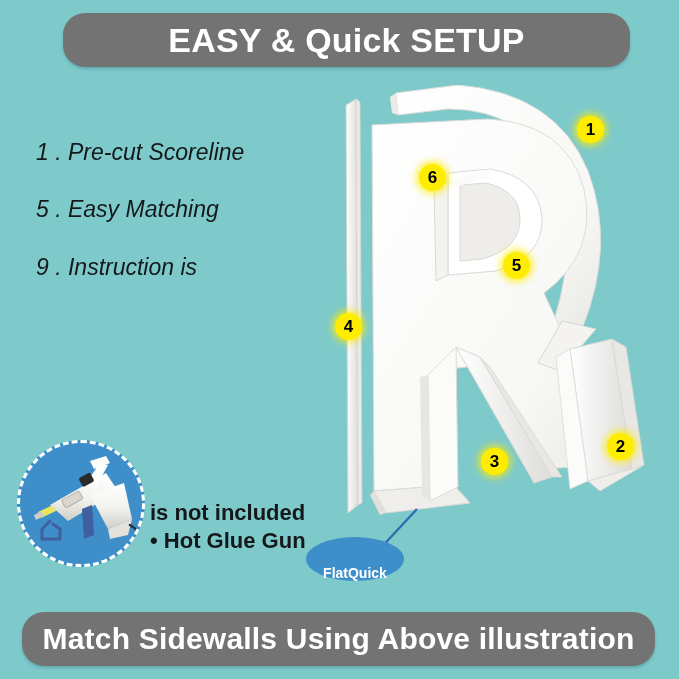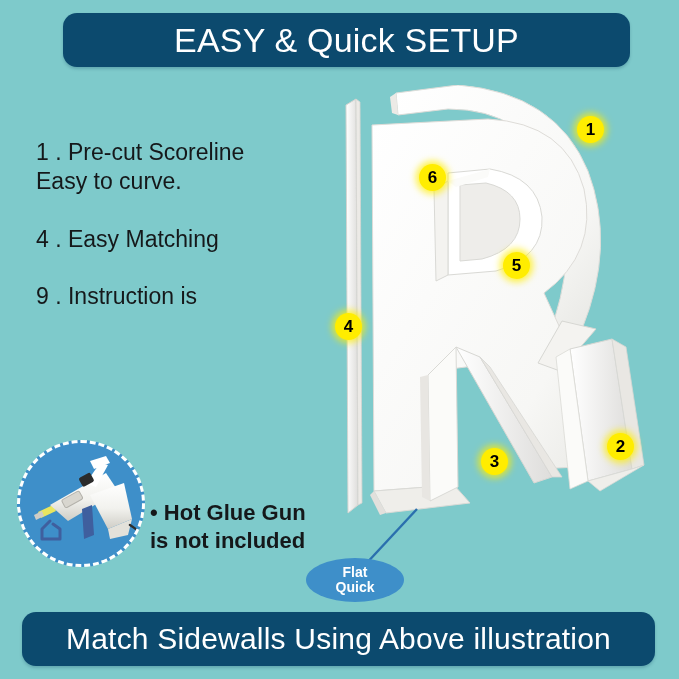--- a/index.html
+++ b/index.html
@@ -19,24 +19,24 @@
     height: 679px;
     background: #7ecacb;
   }
 
   
   .banner {
     position: absolute;
     display: flex;
     align-items: center;
     justify-content: center;
-    background: #0c4a6e;
-    border-radius: 14px;
+    background: #737373;
+    border-radius: 22px;
     color: #ffffff;
-    font-weight: normal;
+    font-weight: bold;
     letter-spacing: .2px;
     box-shadow: 0 2px 3px rgba(20,70,100,.25);
     text-align: center;
     white-space: nowrap;
   }
   #banner-top {
     left: 63px;
     top: 13px;
     width: 567px;
     height: 54px;
@@ -57,21 +57,21 @@
     top: 138px;
     width: 300px;
   }
   .step {
     color: #15181a;
     font-size: 23px;
     line-height: 1.28;
     margin-bottom: 28px;
     font-weight: 500;
   }
-  .step-line { display: block; }
+  .step-line { display: block; font-style: italic; }
 
   
   #glue-circle {
     position: absolute;
     left: 17px;
     top: 440px;
     width: 128px;
     height: 127px;
     border-radius: 50%;
     background: #3e8fc9;
@@ -94,32 +94,32 @@
     font-size: 22px;
     line-height: 1.25;
     font-weight: 600;
   }
   #glue-note .nl { display: block; }
 
   
   #flat-base {
     position: absolute;
     left: 306px;
-    top: 558px;
+    top: 537px;
     width: 98px;
     height: 44px;
     border-radius: 50%;
     background: #3e8fc9;
     color: #ffffff;
     font-size: 14px;
     font-weight: bold;
     line-height: 1.1;
     display: flex;
-    flex-direction: column;
-    align-items: center;
+    flex-direction: row;
+    align-items: flex-end;
     justify-content: center;
     text-align: center;
   }
   #leader-svg {
     position: absolute;
     left: 355px;
     top: 505px;
     width: 70px;
     height: 70px;
   }
@@ -160,24 +160,23 @@
 
 <div id="stage">
 
   <div id="banner-top" class="banner">
     <span>EASY &amp; Quick SETUP</span>
   </div>
 
   <div id="steps">
     <div class="step">
       <span class="step-line">1 . Pre-cut Scoreline</span>
-      <span class="step-line">Easy to curve.</span>
     </div>
     <div class="step">
-      <span class="step-line">4 . Easy Matching</span>
+      <span class="step-line">5 . Easy Matching</span>
     </div>
     <div class="step">
       <span class="step-line">9 . Instruction is</span>
     </div>
   </div>
 
   <div id="glue-circle">
     <svg id="glue-svg" viewBox="0 0 128 127">
       <defs>
         <linearGradient id="gunBody" x1="0" y1="0" x2="0" y2="1">
@@ -203,22 +202,22 @@
       <path d="M62 66 L72 62 L74 92 L64 96 Z" fill="#3f5f9e"></path>
 
       <rect x="60" y="32" width="13" height="10" rx="2" transform="rotate(-29 66 37)" fill="#2b2b2b"></rect>
       <rect x="42" y="52" width="20" height="9" rx="2" transform="rotate(-29 52 56)" fill="#d8d6cf" stroke="#b4b2ab" stroke-width="1"></rect>
 
       <path d="M110 82 Q120 88 124 96" stroke="#2c2c2c" stroke-width="2.5" fill="none" stroke-linecap="round"></path>
     </svg>
   </div>
 
   <div id="glue-note">
+    <span class="nl">is not included</span>
     <span class="nl">• Hot Glue Gun</span>
-    <span class="nl">is not included</span>
   </div>
 
   <svg id="letter-svg" viewBox="0 0 345 450">
     <defs>
       <linearGradient id="faceGrad" x1="0" y1="0" x2="1" y2="1">
         <stop offset="0%" stop-color="#ffffff"></stop>
         <stop offset="70%" stop-color="#f7f7f5"></stop>
         <stop offset="100%" stop-color="#e6e6e2"></stop>
       </linearGradient>
       <linearGradient id="sideGrad" x1="0" y1="0" x2="1" y2="0">

